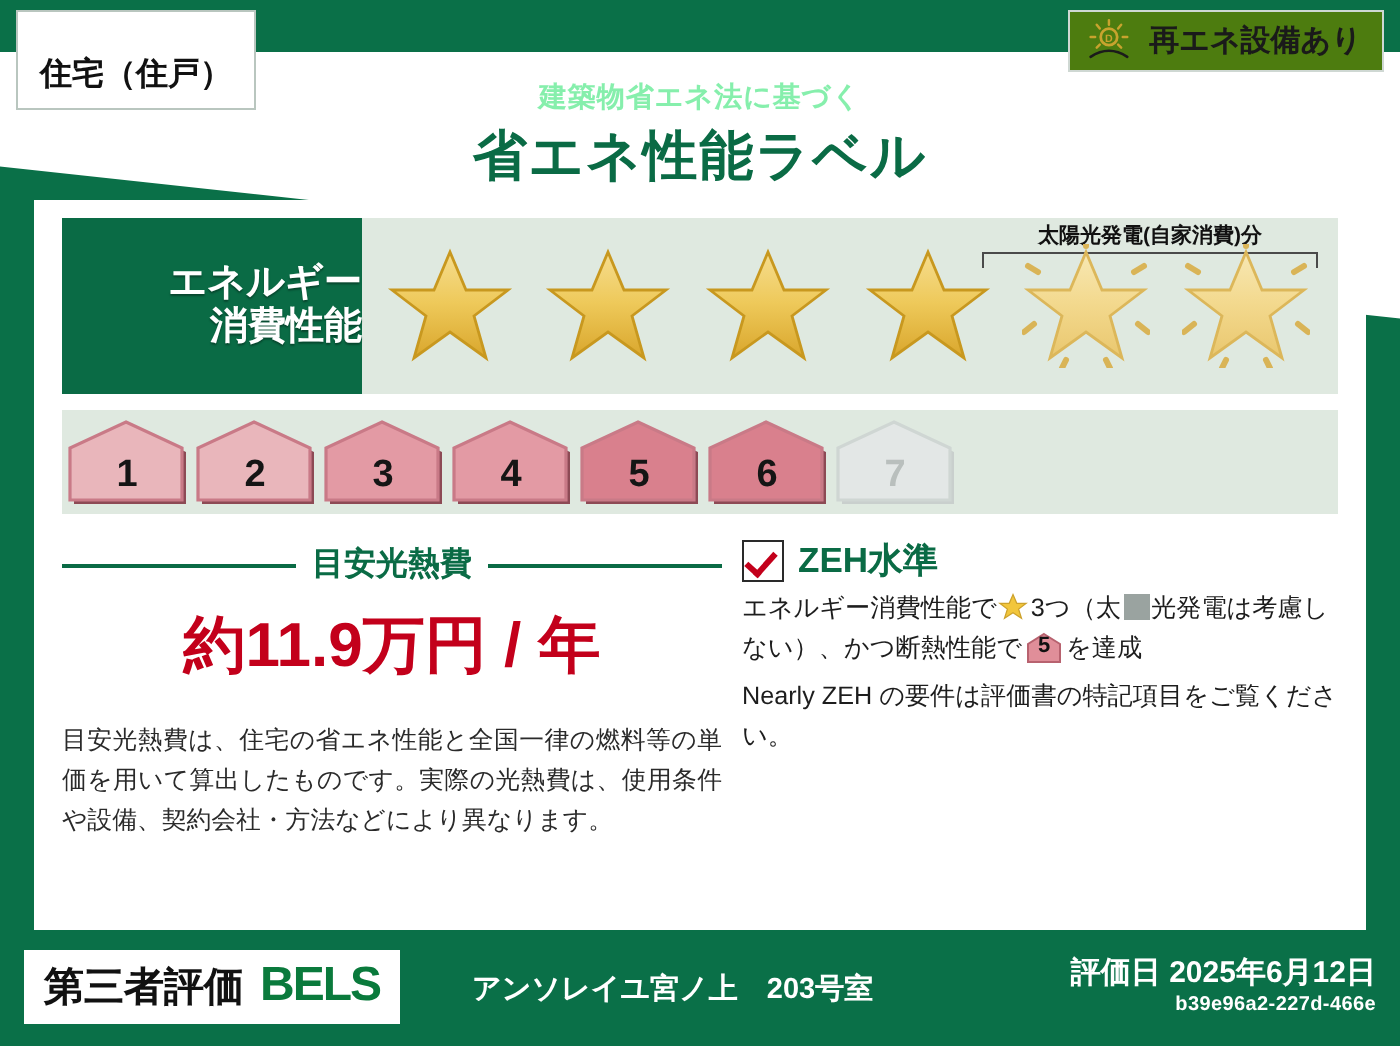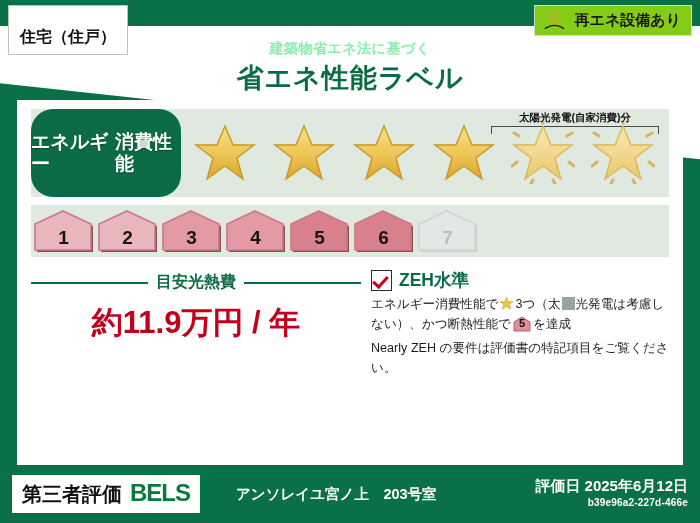--- a/index.html
+++ b/index.html
@@ -33,21 +33,21 @@
   .chip-house{
     position:absolute;left:8px;top:5px;
     border:1px solid #b9c6bf;background:#fff;
     padding:21px 11px 6px 11px;
     font-size:16px;font-weight:bold;color:#111;
     letter-spacing:0px;
     z-index:6;
   }
   .chip-renew{
     position:absolute;right:8px;top:5px;
-    border:1px solid #cfd8d3;background:#84cc16;
+    border:1px solid #cfd8d3;background:#4d7c0f;
     padding:3px 10px 4px 8px;
     display:flex;align-items:center;gap:6px;
     z-index:6;
   }
   .chip-renew .rl{font-size:15px;font-weight:bold;color:#1a1a1a;}
   .sun-ic{width:26px;height:22px;display:block;}
 
   
   .title-wrap{
     position:absolute;left:0;right:0;top:40px;text-align:center;z-index:5;
@@ -70,24 +70,23 @@
   .perf{
     position:absolute;left:14px;right:14px;top:9px;
   }
   .row{
     display:flex;align-items:stretch;margin-bottom:8px;
     background:#dfe9e0;
   }
   .row-lab{
     width:150px;flex:0 0 150px;
     background:#0a6b45;color:#fff;
-    display:flex;align-items:center;justify-content:center;
+    display:flex;flex-direction:column;align-items:flex-end;justify-content:center;
     font-weight:bold;line-height:1.18;
     text-shadow:0 1px 1px rgba(0,0,0,.35);
-    border-radius:22px;
   }
   .row-lab span{display:block;}
   .row-energy .row-lab{font-size:19px;}
   .row-insul .row-lab{font-size:19px;letter-spacing:2px;}
   .row-body{flex:1;position:relative;}
 
   .row-energy{height:88px;}
   .row-insul{height:52px;}
 
   
@@ -393,20 +392,21 @@
 
     <div class="lower">
 
       <div class="lower-left">
         <div class="cost-head">
           <div class="ln"></div>
           <div class="tx">目安光熱費</div>
           <div class="ln"></div>
         </div>
         <div class="cost-val">約11.9万円 / 年</div>
+        <div class="cost-desc">目安光熱費は、住宅の省エネ性能と全国一律の燃料等の単価を用いて算出したものです。実際の光熱費は、使用条件や設備、契約会社・方法などにより異なります。</div>
       </div>
 
       <div class="lower-right">
 
         <div class="zeh-line">
           <div class="chk"></div>
           <div class="zeh-t">ZEH水準</div>
         </div>
         <div class="zeh-body">
           <span>エネルギー消費性能で</span><svg class="mini-star" width="15" height="15" viewBox="0 0 24 24">

